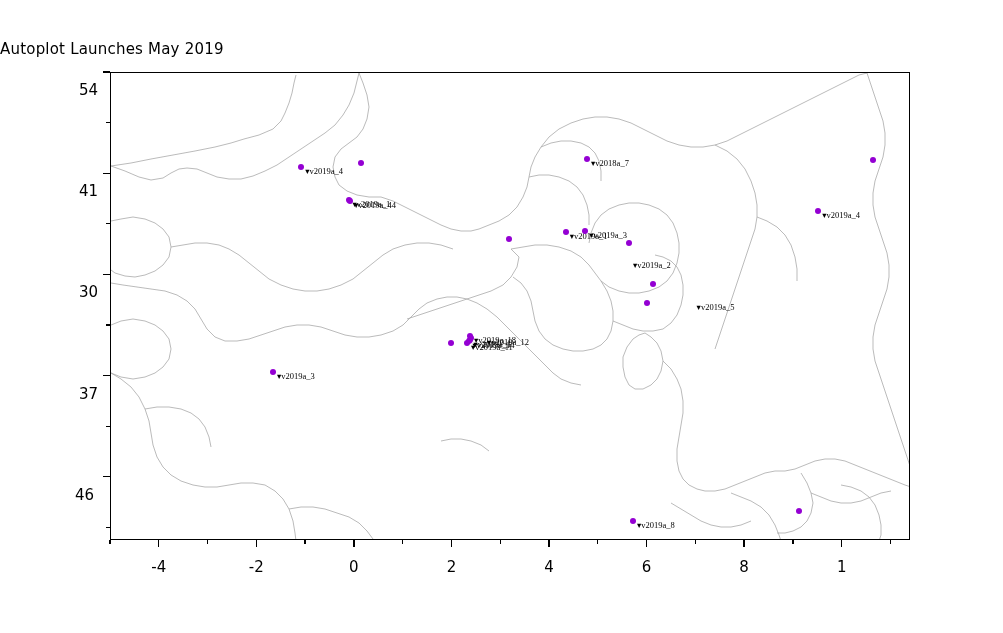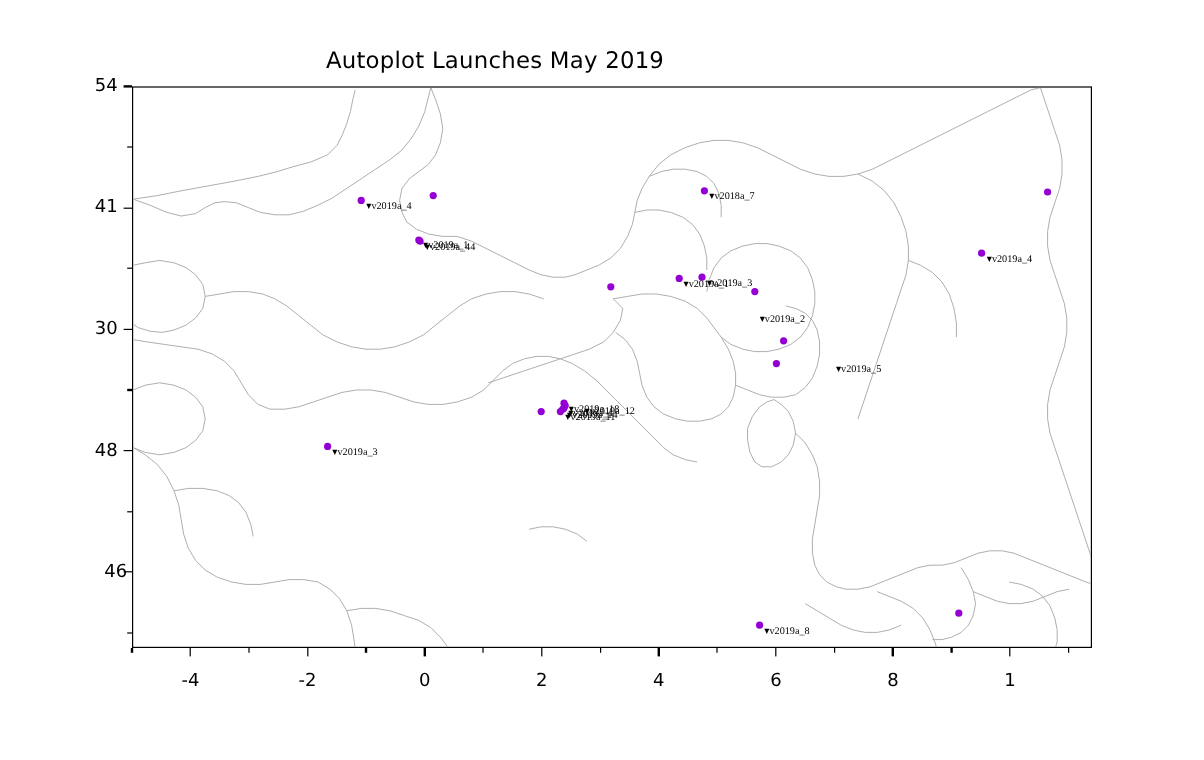--- a/index.html
+++ b/index.html
@@ -19,22 +19,22 @@
     left: 0; top: 0;
     width: 1003px;
     height: 633px;
     background: #ffffff;
   }
   #chart-title {
     position: absolute;
     left: 0;
     top: 40px;
     width: 825px;
-    text-align: center;
-    font-size: 19px;
+    text-align: left;
+    font-size: 15px;
     color: #000000;
     letter-spacing: 0.2px;
     white-space: nowrap;
   }
   
   #plot-area {
     position: absolute;
     left: 110px;
     top: 72px;
     width: 800px;
@@ -67,20 +67,21 @@
     white-space: nowrap;
     line-height: 9px;
     transform: translateY(-1px);
   }
   .tick-label-y {
     position: absolute;
     text-align: right;
     font-size: 15px;
     color: #000000;
     white-space: nowrap;
+    margin-top: 19px;
   }
   .tick-label-x {
     position: absolute;
     text-align: center;
     font-size: 15px;
     color: #000000;
     white-space: nowrap;
   }
   .tick-major-y, .tick-minor-y, .tick-major-x, .tick-minor-x {
     position: absolute;
@@ -93,23 +94,23 @@
 </style>
 </head>
 <body>
 
 <div id="figure">
 
   <div id="chart-title">Autoplot Launches May 2019</div>
 
   <div id="axes-ticks-layer">
       <div class="tick-major-y" style="top: 476.107px;"></div>
-      <div class="tick-label-y" style="top: 466.757px; left: 48px; width: 58px;">46</div>
+      <div class="tick-label-y" style="top: 466.757px; left: 36px; width: 58px;">46</div>
       <div class="tick-major-y" style="top: 374.918px;"></div>
-      <div class="tick-label-y" style="top: 365.568px; left: 40px; width: 58px;">48</div>
+      <div class="tick-label-y" style="top: 365.568px; left: 40px; width: 58px;">37</div>
       <div class="tick-major-y" style="top: 273.728px;"></div>
       <div class="tick-label-y" style="top: 264.378px; left: 40px; width: 58px;">30</div>
       <div class="tick-major-y" style="top: 172.539px;"></div>
       <div class="tick-label-y" style="top: 163.189px; left: 40px; width: 58px;">41</div>
       <div class="tick-major-y" style="top: 71.35px;"></div>
       <div class="tick-label-y" style="top: 62px; left: 40px; width: 58px;">54</div>
       <div class="tick-minor-y" style="top: 526.701px;"></div>
       <div class="tick-minor-y" style="top: 425.512px;"></div>
       <div class="tick-minor-y" style="top: 324.323px;"></div>
       <div class="tick-minor-y" style="top: 223.134px;"></div>

